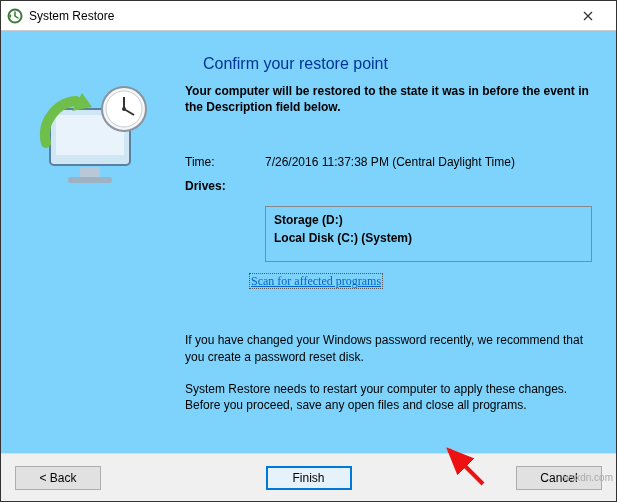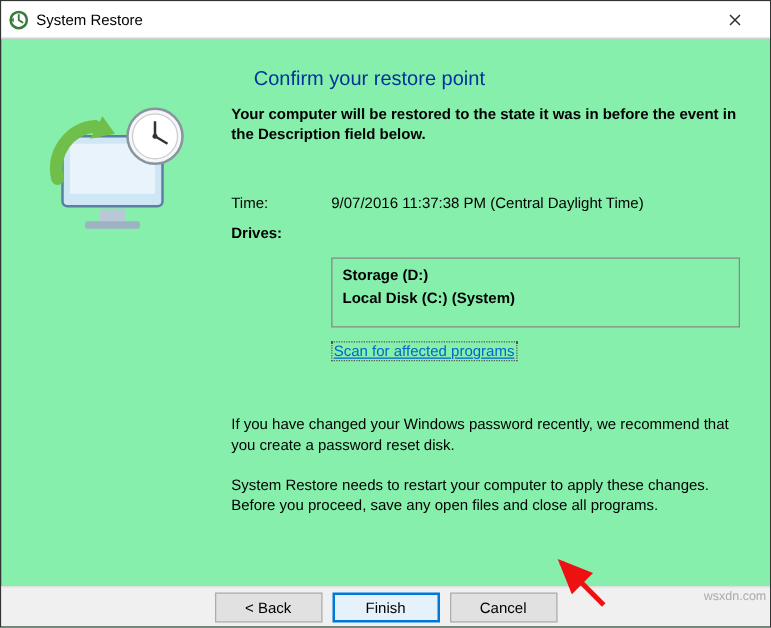--- a/index.html
+++ b/index.html
@@ -9,21 +9,21 @@
     font-size: 12px;
     background: #fff;
     color: #000;
   }
   .window {
     width: 617px;
     height: 502px;
     border: 1px solid #333;
     display: flex;
     flex-direction: column;
-    background: #86efac;
+    background: #7dd3fc;
   }
   .titlebar {
     height: 30px;
     background: #fff;
     border-bottom: 1px solid #ccc;
     display: flex;
     align-items: center;
     padding: 0 6px;
   }
   .titlebar .title-icon {
@@ -86,47 +86,48 @@
     border: 1px solid #888;
     padding: 4px 8px;
     font-size: 12px;
     line-height: 1.5;
     height: 56px;
     overflow: hidden;
     margin-top: 27px;
   }
   .scan-link-wrap {
     margin-top: 12px;
-    margin-left: 80px;
+    margin-left: 64px;
+    font-family: Liberation Serif, serif;
   }
   .scan-link {
     color: #0066cc;
     text-decoration: underline;
     cursor: pointer;
     font-size: 12px;
     border: 1px dotted #555;
     padding: 0 1px;
   }
   .note {
     font-size: 12px;
     margin-top: 43px;
     line-height: 1.35;
   }
   .note2 {
     font-size: 12px;
     margin-top: 16px;
     line-height: 1.35;
   }
   .footer {
-    height: 32px;
+    height: 48px;
     background: #f0f0f0;
     border-top: 1px solid #ddd;
     display: flex;
     align-items: center;
-    justify-content: center;
+    justify-content: space-between;
     padding: 0 14px;
     gap: 8px;
   }
   .btn {
     min-width: 86px;
     height: 24px;
     font-size: 12px;
     background: #e1e1e1;
     border: 1px solid #adadad;
     cursor: pointer;
@@ -195,21 +196,21 @@
         <circle cx="92" cy="38" r="2" fill="#333"></circle>
       </svg>
     </div>
 
     <div class="right-col">
       <h1 class="heading">Confirm your restore point</h1>
       <div class="intro">Your computer will be restored to the state it was in before the event in the Description field below.</div>
 
       <div class="info-row">
         <div class="info-label">Time:</div>
-        <div class="info-value">9/07/2016 11:37:38 PM (Central Daylight Time)</div>
+        <div class="info-value">7/26/2016 11:37:38 PM (Central Daylight Time)</div>
       </div>
 
       <div class="drives-row">
         <div class="info-label">Drives:</div>
         <div class="drives-box">
           <div>Storage (D:)</div>
           <div>Local Disk (C:) (System)</div>
         </div>
       </div>
 

